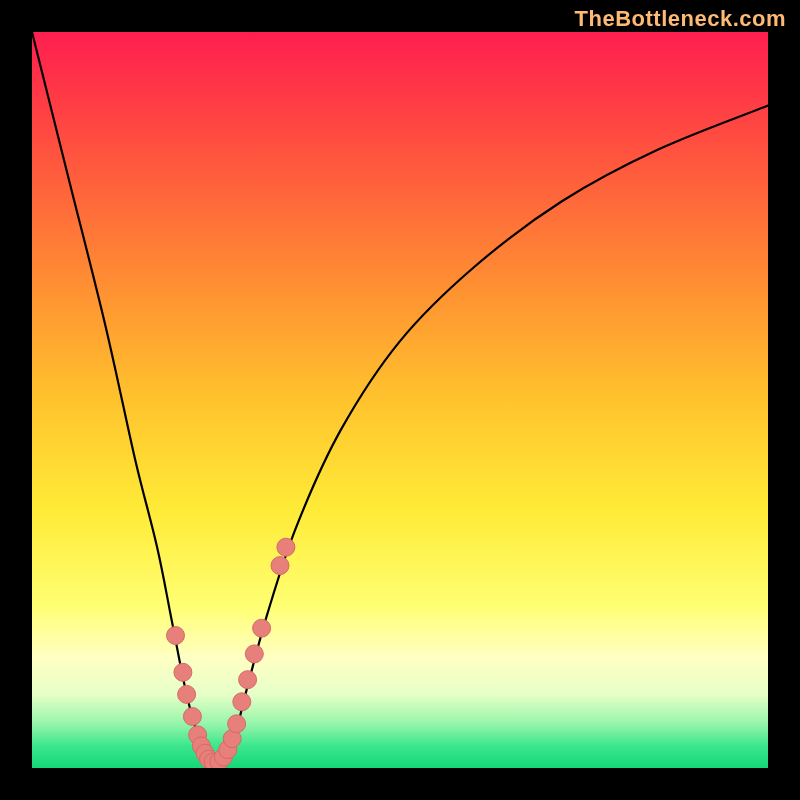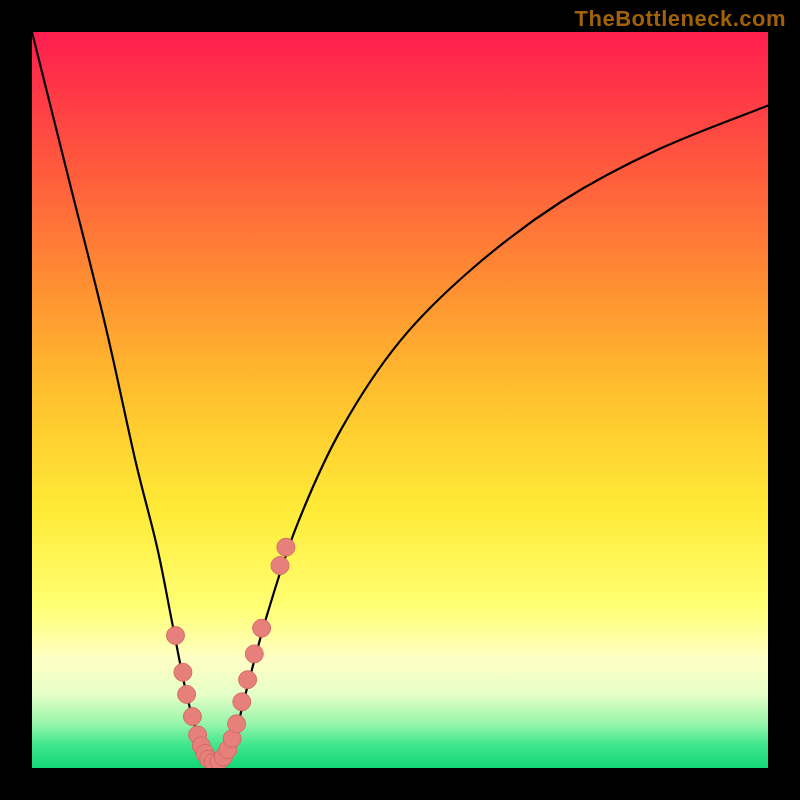--- a/index.html
+++ b/index.html
@@ -14,21 +14,21 @@
   .frame {
     position: relative;
     width: 800px;
     height: 800px;
     background: #000;
   }
   .watermark {
     position: absolute;
     top: 6px;
     right: 14px;
-    color: #a16207;
+    color: #fdba74;
     font-size: 22px;
     font-weight: 600;
     letter-spacing: 0.5px;
     z-index: 10;
   }
   .plot-area {
     position: absolute;
     top: 32px;
     left: 32px;
     width: 736px;

